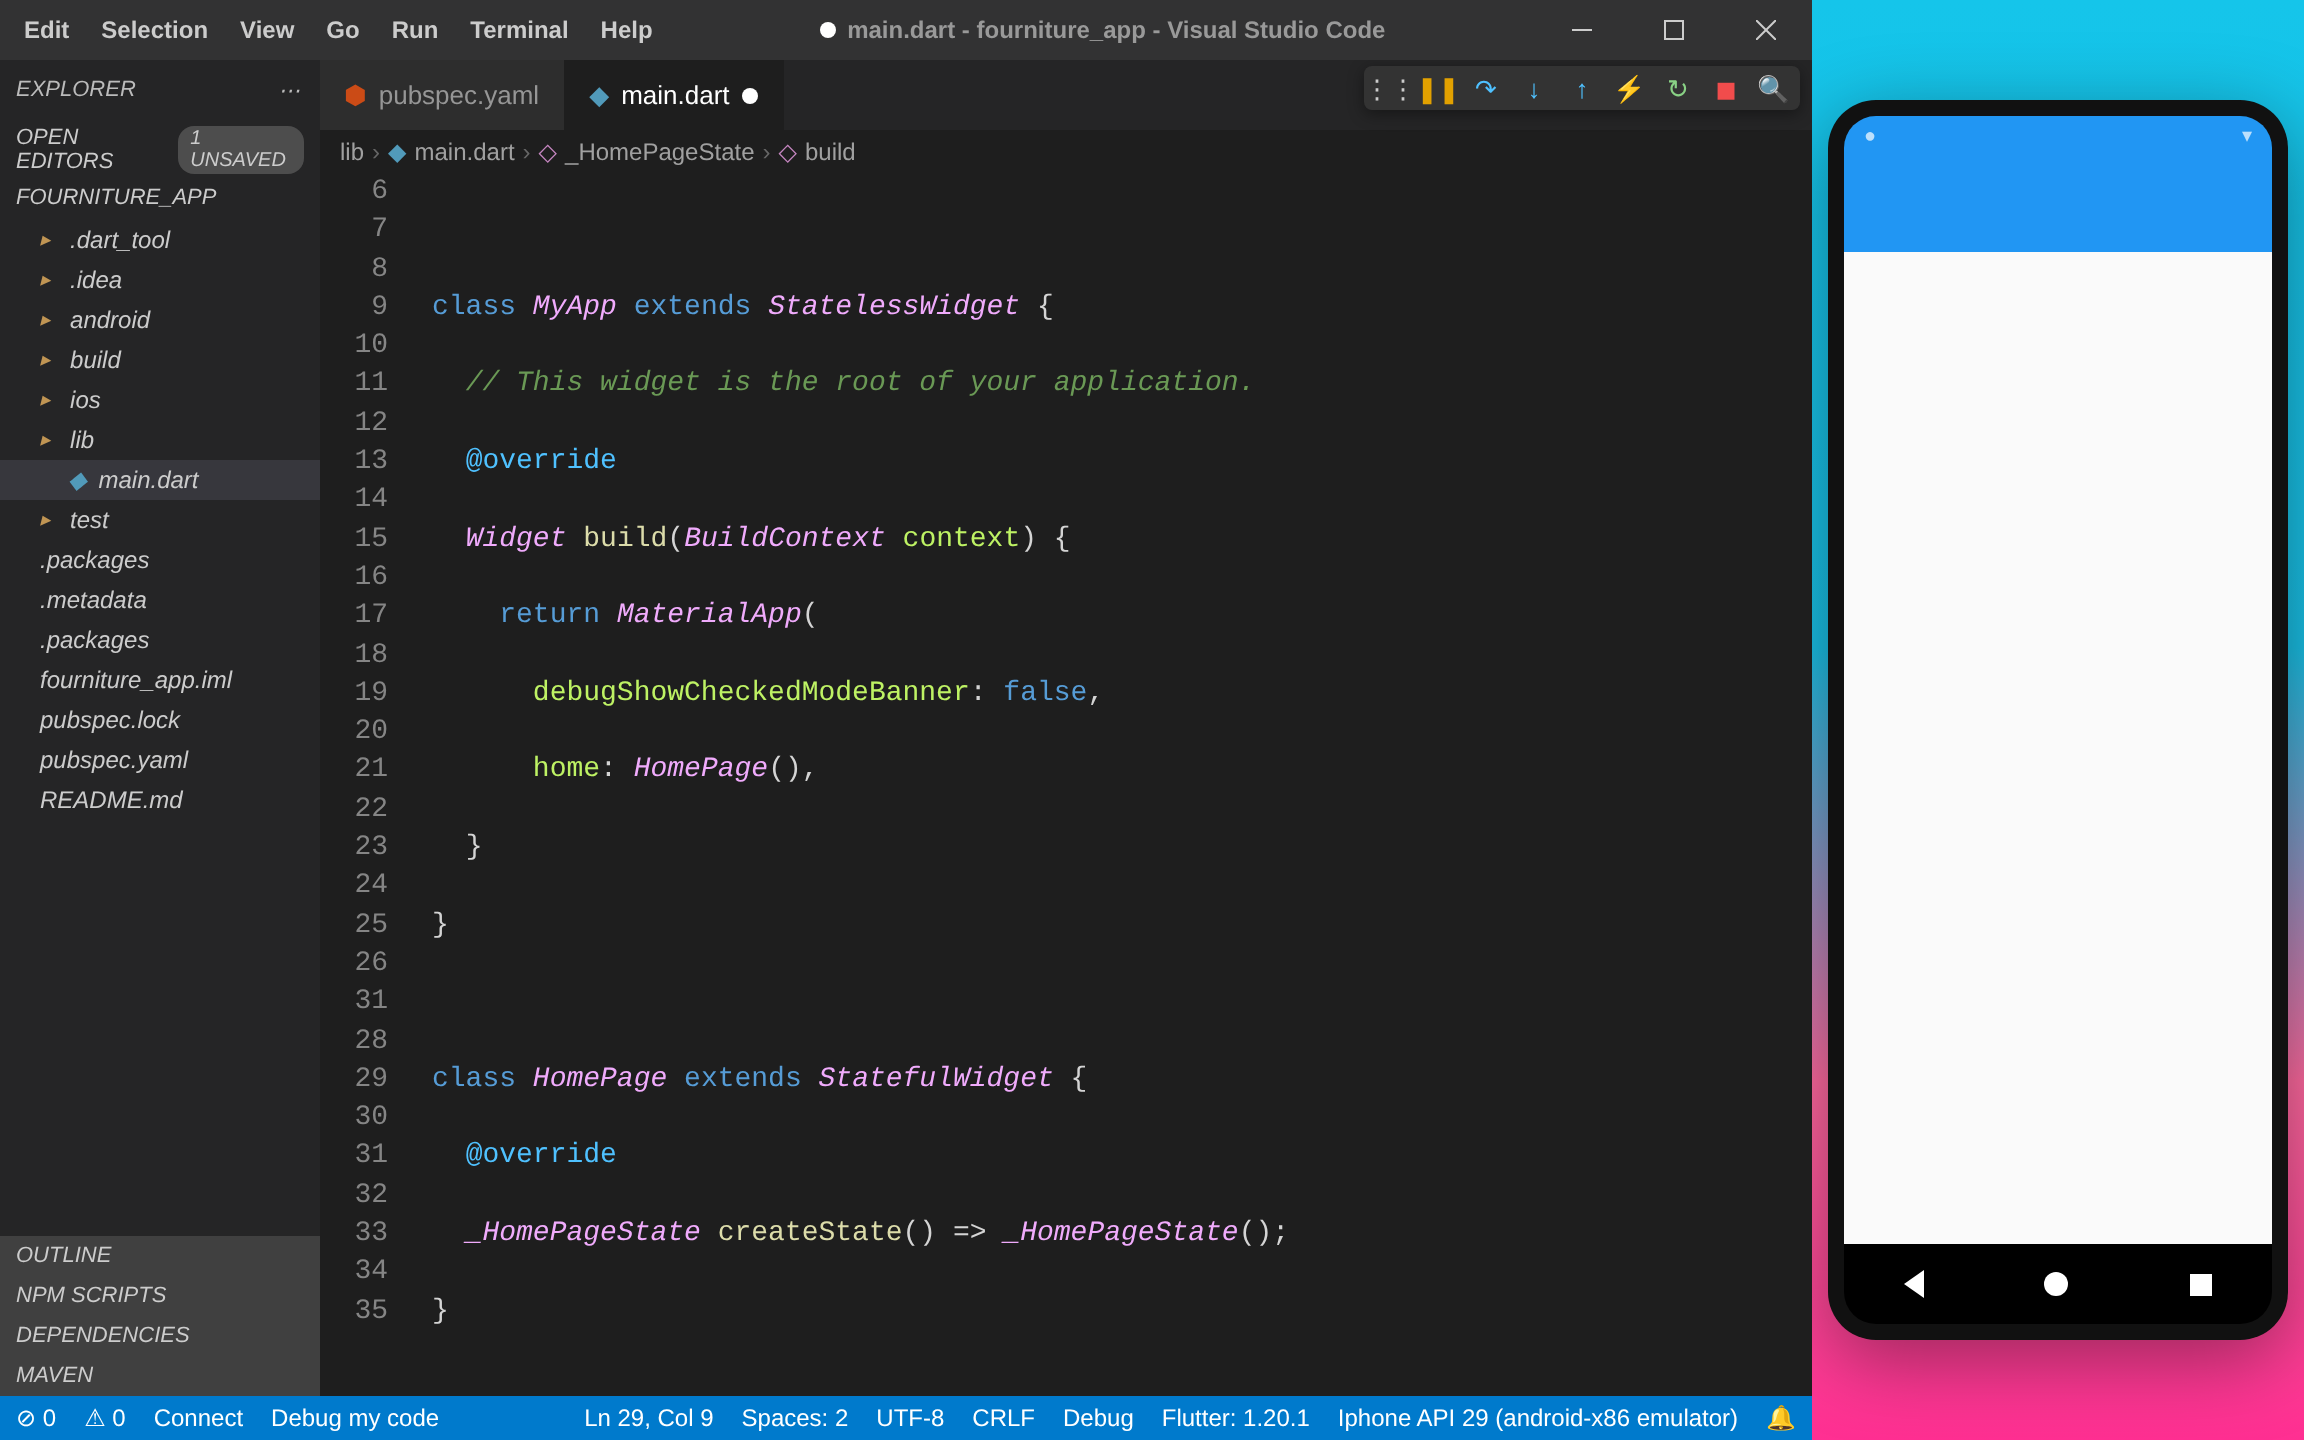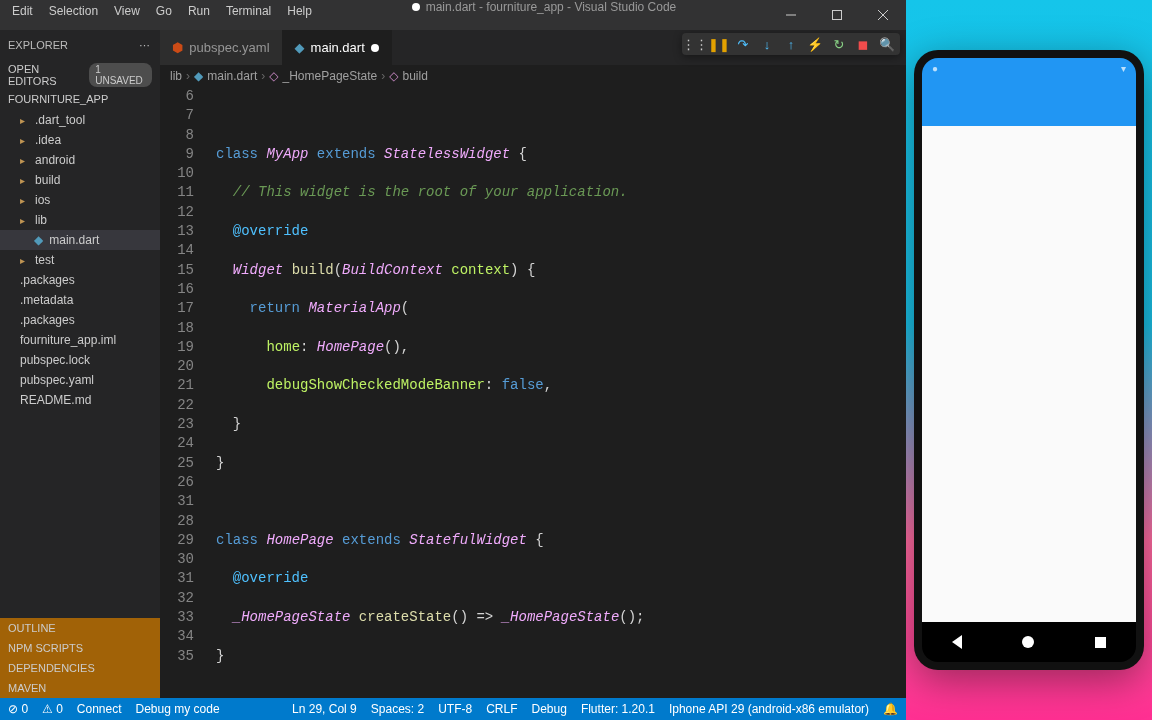--- a/index.html
+++ b/index.html
@@ -17,47 +17,49 @@
   width: 906px;
   height: 720px;
   display: flex;
   flex-direction: column;
   background: #1e1e1e;
 }
 .titlebar {
   height: 30px;
   background: #323233;
   display: flex;
-  align-items: flex-start;
+  align-items: center;
   color: #cccccc;
   font-size: 12px;
+  font-weight: bold;
 }
 .menubar { display: flex; padding-left: 4px; }
 .menu-item { padding: 4px 8px; cursor: pointer; }
 .title-text { flex: 1; text-align: center; color: #999; display: flex; align-items:center; justify-content:center; gap:6px;}
 .win-controls { display: flex; }
 .win-btn { width: 46px; height: 30px; display: flex; align-items: center; justify-content: center; color:#ccc; }
 .win-btn svg { width: 10px; height: 10px; }
 .main-area { flex: 1; display: flex; overflow: hidden; }
 .sidebar {
   width: 160px;
   background: #252526;
   display: flex;
   flex-direction: column;
   font-size: 12px;
+  font-style: italic;
 }
 .sb-header { height: 30px; display:flex; align-items:center; padding: 0 8px; color:#bbb; text-transform:uppercase; font-size:11px; justify-content:space-between;}
 .sb-header .dots { letter-spacing:2px; }
 .sb-section { padding: 2px 0; }
 .sb-section-title { padding: 3px 8px; color:#ccc; font-size:11px; text-transform:uppercase; display:flex; align-items:center; gap:6px;}
 .badge { background:#4d4d4d; padding:1px 6px; border-radius:8px; font-size:10px;}
 .sb-item { padding: 3px 8px 3px 20px; color:#ccc; display:flex; align-items:center; gap:6px; cursor:pointer;}
 .sb-item.active { background:#37373d; }
 .folder-ico::before { content:"▸"; color:#c09553; margin-right:4px; font-size:10px;}
-.sb-collapse { padding:4px 8px; color:#ccc; font-size:11px; text-transform:uppercase; background:#a16207; margin-top:auto;}
+.sb-collapse { padding:4px 8px; color:#ccc; font-size:11px; text-transform:uppercase; background:#404040; margin-top:auto;}
 .sb-collapse + .sb-collapse { margin-top:0; }
 .editor-area { flex:1; display:flex; flex-direction:column; background:#1e1e1e; }
 .tabs { height:35px; background:#252526; display:flex; align-items:stretch; position:relative;}
 .tab { display:flex; align-items:center; padding:0 12px; gap:6px; color:#969696; background:#2d2d2d; font-size:13px; cursor:pointer; border-right:1px solid #1e1e1e;}
 .tab.active { background:#1e1e1e; color:#fff; }
 .tab .dot { width:8px; height:8px; border-radius:50%; background:#fff; }
 .debug-toolbar { position:absolute; right:6px; top:3px; background:#333; border-radius:4px; padding:4px 6px; display:flex; gap:10px; align-items:center; box-shadow:0 2px 8px rgba(0,0,0,.4);}
 .debug-ico { width:14px; height:14px; display:flex; align-items:center; justify-content:center; color:#ccc; cursor:pointer;}
 .debug-ico.orange{color:#e2a100;} .debug-ico.red{color:#f14c4c;} .debug-ico.blue{color:#4fc1ff;} .debug-ico.green{color:#89d185;}
 .breadcrumb { height:22px; background:#1e1e1e; display:flex; align-items:center; padding:0 10px; font-size:12px; color:#a0a0a0; gap:4px;}
@@ -248,22 +250,22 @@
             <div>34</div>
             <div>35</div>
           </div>
         <div class="code-content">
 <div class="line"></div>
 <div class="line"><span class="kw">class</span> <span class="cls">MyApp</span> <span class="kw">extends</span> <span class="cls">StatelessWidget</span> <span class="txt">{</span></div>
 <div class="line">  <span class="cmt">// This widget is the root of your application.</span></div>
 <div class="line">  <span class="ann">@override</span></div>
 <div class="line">  <span class="cls">Widget</span> <span class="func">build</span><span class="txt">(</span><span class="cls">BuildContext</span> <span class="var">context</span><span class="txt">) {</span></div>
 <div class="line">    <span class="kw">return</span> <span class="cls">MaterialApp</span><span class="txt">(</span></div>
+<div class="line">      <span class="var">debugShowCheckedModeBanner</span><span class="txt">: </span><span class="lit">false</span><span class="txt">,</span></div>
 <div class="line">      <span class="var">home</span><span class="txt">: </span><span class="cls">HomePage</span><span class="txt">(),</span></div>
-<div class="line">      <span class="var">debugShowCheckedModeBanner</span><span class="txt">: </span><span class="lit">false</span><span class="txt">,</span></div>
 <div class="line">  <span class="txt">}</span></div>
 <div class="line"><span class="txt">}</span></div>
 <div class="line"></div>
 <div class="line"><span class="kw">class</span> <span class="cls">HomePage</span> <span class="kw">extends</span> <span class="cls">StatefulWidget</span> <span class="txt">{</span></div>
 <div class="line">  <span class="ann">@override</span></div>
 <div class="line">  <span class="cls">_HomePageState</span> <span class="func">createState</span><span class="txt">() =&gt; </span><span class="cls">_HomePageState</span><span class="txt">();</span></div>
 <div class="line"><span class="txt">}</span></div>
 
 
 

